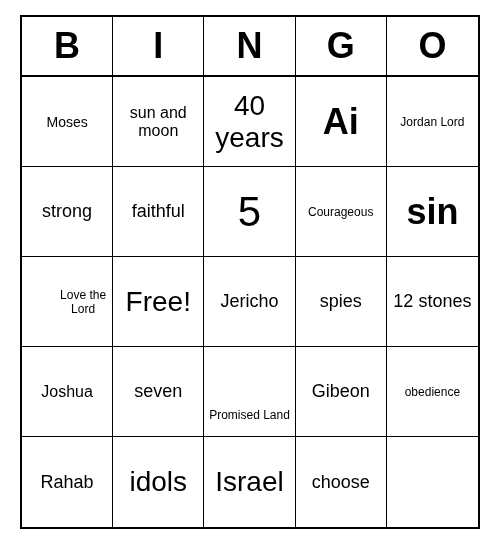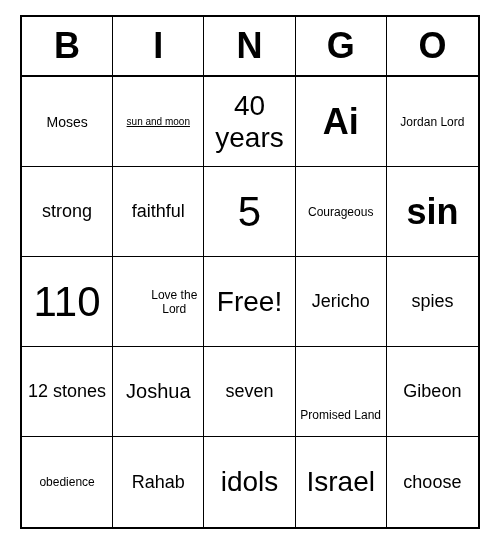--- a/index.html
+++ b/index.html
@@ -74,21 +74,21 @@
       <div class="bingo-header-cell">I</div>
       <div class="bingo-header-cell">N</div>
       <div class="bingo-header-cell">G</div>
       <div class="bingo-header-cell">O</div>
     </div>
   <div class="bingo-grid">
   <div class="bingo-cell">
         <span style="font-size: 14px;">Moses</span>
       </div>
       <div class="bingo-cell">
-        <span style="font-size: 10px; text-decoration: underline;">sun and moon</span>
+        <span style="font-size: 16px;">sun and moon</span>
       </div>
       <div class="bingo-cell">
         <span style="font-size: 28px;">40 years</span>
       </div>
       <div class="bingo-cell">
         <span style="font-size: 36px; font-weight: bold;">Ai</span>
       </div>
       <div class="bingo-cell">
         <span style="font-size: 12px;">Jordan Lord</span>
       </div>
@@ -101,39 +101,36 @@
       <div class="bingo-cell">
         <span style="font-size: 42px;">5</span>
       </div>
       <div class="bingo-cell">
         <span style="font-size: 12px;">Courageous</span>
       </div>
       <div class="bingo-cell">
         <span style="font-size: 36px; font-weight: bold;">sin</span>
       </div>
       <div class="bingo-cell">
-        <span style="font-size: 42px;">110</span>
-      </div>
-      <div class="bingo-cell">
         <span style="font-size: 12px; padding-left: 32px;">Love the Lord</span>
       </div>
       <div class="bingo-cell">
         <span style="font-size: 28px;">Free!</span>
       </div>
       <div class="bingo-cell">
         <span style="font-size: 18px;">Jericho</span>
       </div>
       <div class="bingo-cell">
         <span style="font-size: 18px;">spies</span>
       </div>
       <div class="bingo-cell">
         <span style="font-size: 18px;">12 stones</span>
       </div>
       <div class="bingo-cell">
-        <span style="font-size: 20px;">Joshua</span>
+        <span style="font-size: 16px;">Joshua</span>
       </div>
       <div class="bingo-cell">
         <span style="font-size: 18px;">seven</span>
       </div>
       <div class="bingo-cell">
         <span style="font-size: 12px; margin-top: 47px;">Promised Land</span>
       </div>
       <div class="bingo-cell">
         <span style="font-size: 18px;">Gibeon</span>
       </div>

